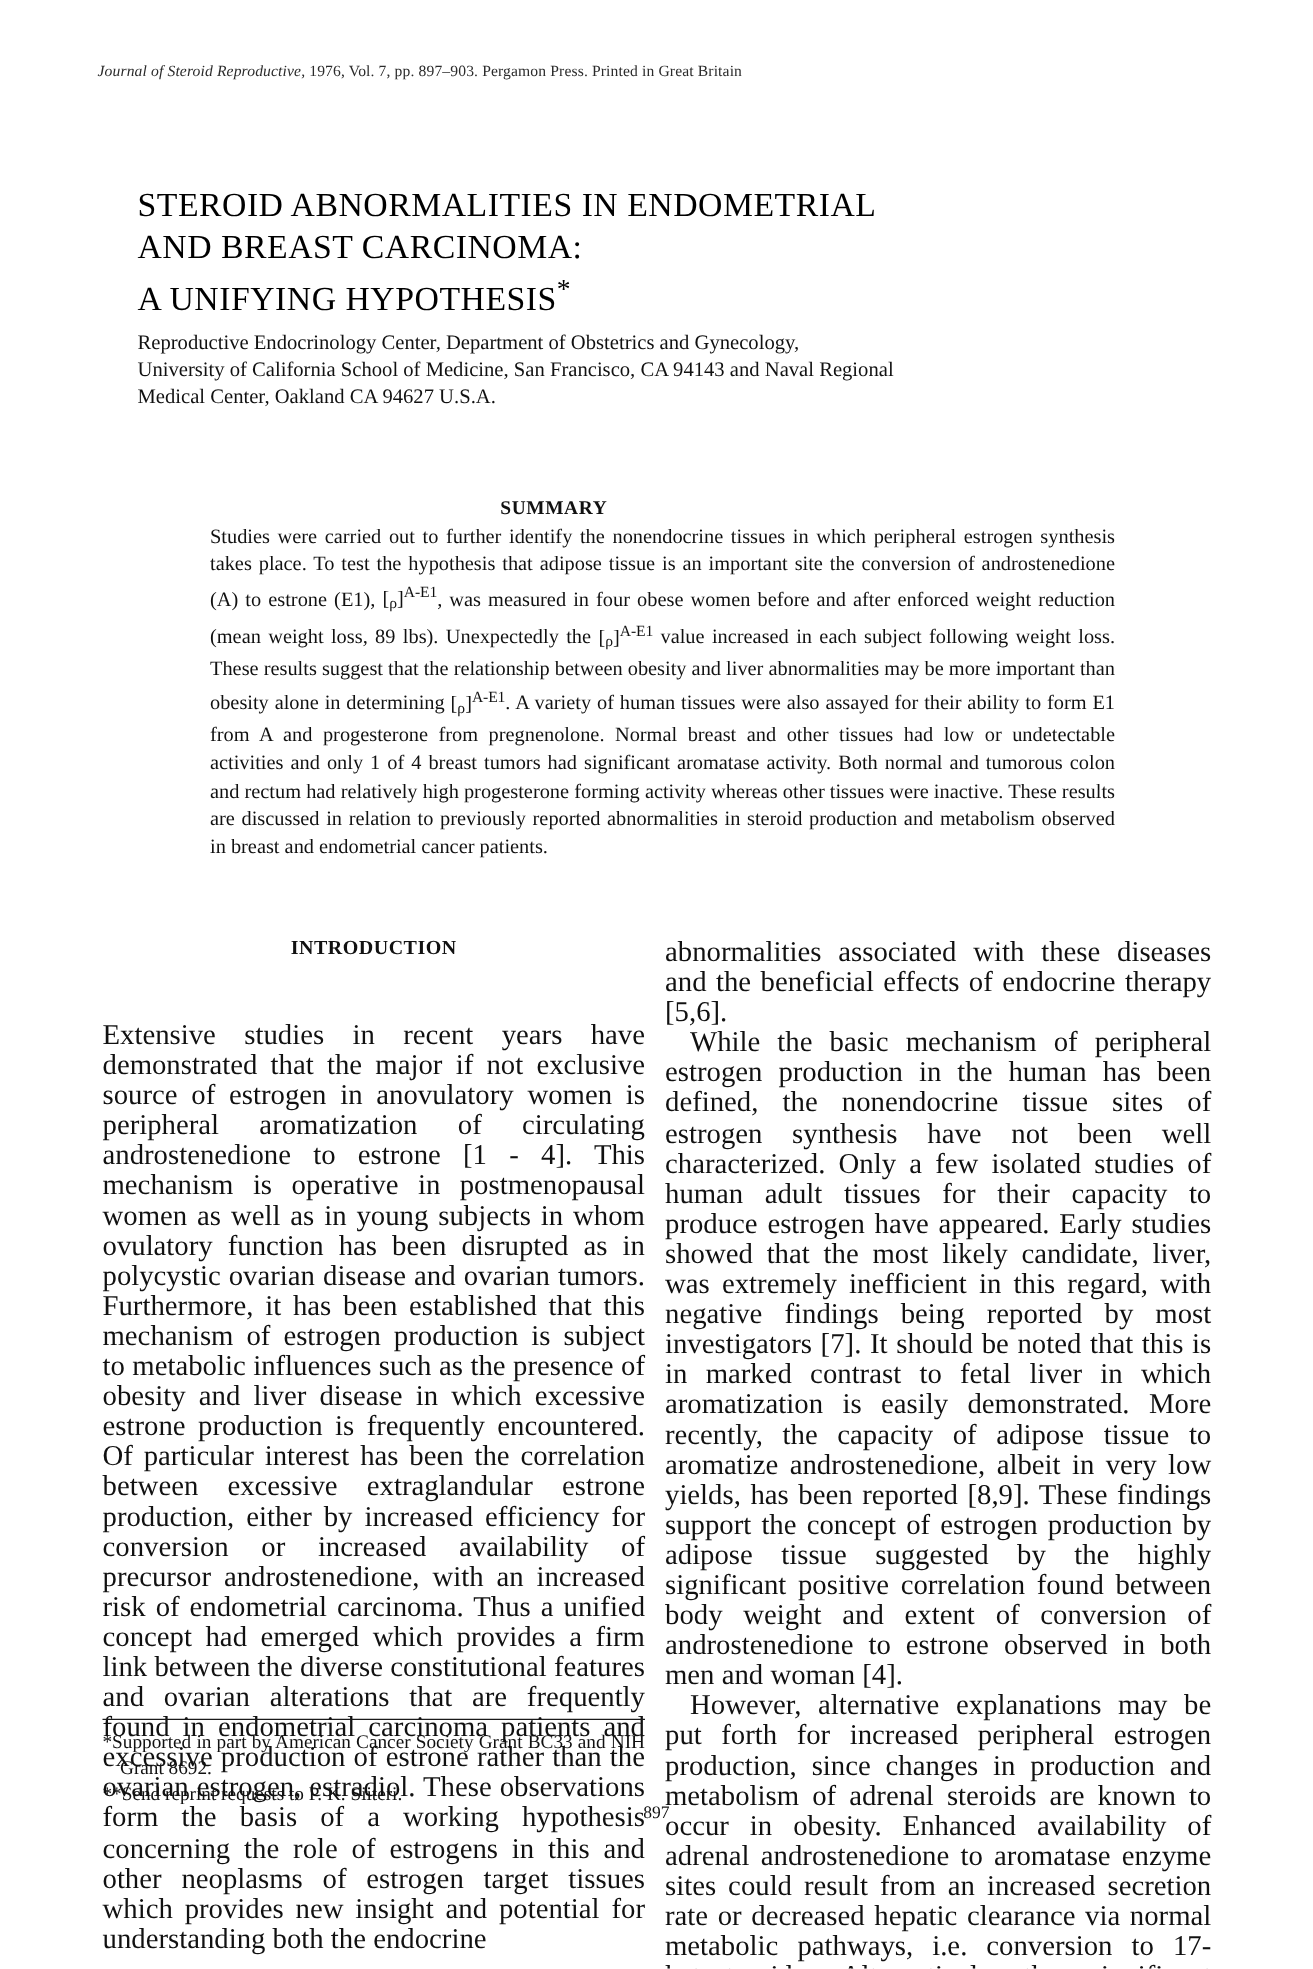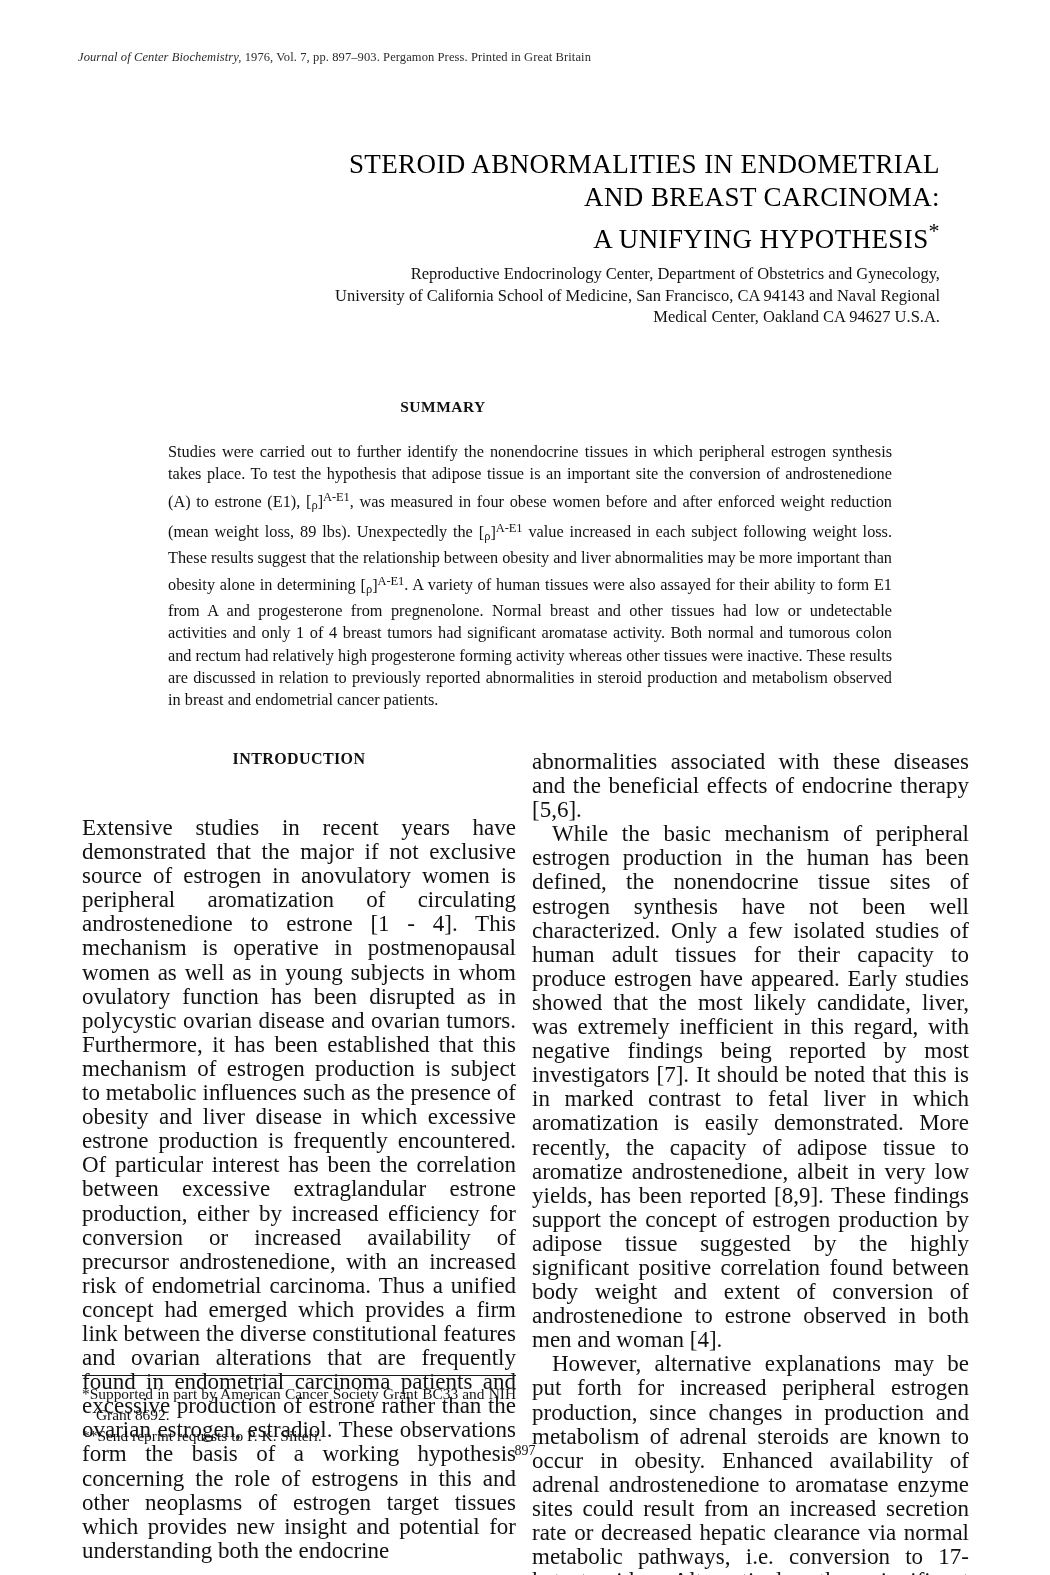--- a/index.html
+++ b/index.html
@@ -29,21 +29,21 @@
     white-space: nowrap;
   }
   .running-head .ital { font-style: italic; }
 
   
   .title-block {
     position: absolute;
     left: 110px;
     top: 148px;
     width: 830px;
-    text-align: right;
+    text-align: left;
   }
   .title-line {
     font-size: 27px;
     line-height: 33px;
     letter-spacing: 0.4px;
     color: #000;
   }
   .title-line .star { font-size: 22px; vertical-align: super; }
 
   .authors {
@@ -71,21 +71,21 @@
     top: 398px;
     width: 886px;
     text-align: center;
     font-size: 15.5px;
     font-weight: bold;
     letter-spacing: 0.5px;
   }
   .summary-body {
     position: absolute;
     left: 168px;
-    top: 441px;
+    top: 418px;
     width: 724px;
     font-size: 16.3px;
     line-height: 22.3px;
     text-align: justify;
     text-justify: inter-word;
     color: #111;
   }
   .summary-body p { margin: 0; }
 
   
@@ -162,21 +162,21 @@
     font-size: 14px;
     color: #111;
   }
 </style>
 </head>
 <body>
 
 <div class="page">
 
   <div class="running-head">
-    <span class="ital">Journal of Center Biochemistry,</span><span> 1976, Vol. 7, pp. 897–903.   Pergamon Press.   Printed in Great Britain</span>
+    <span class="ital">Journal of Steroid Reproductive,</span><span> 1976, Vol. 7, pp. 897–903.   Pergamon Press.   Printed in Great Britain</span>
   </div>
 
   <div class="title-block">
     <div class="title-line">STEROID ABNORMALITIES IN ENDOMETRIAL</div>
     <div class="title-line">AND BREAST CARCINOMA:</div>
     <div class="title-line"><span>A UNIFYING HYPOTHESIS</span><span class="star">*</span></div>
 
 
     <div class="affiliation">
       <div>Reproductive Endocrinology Center, Department of Obstetrics and Gynecology,</div>

